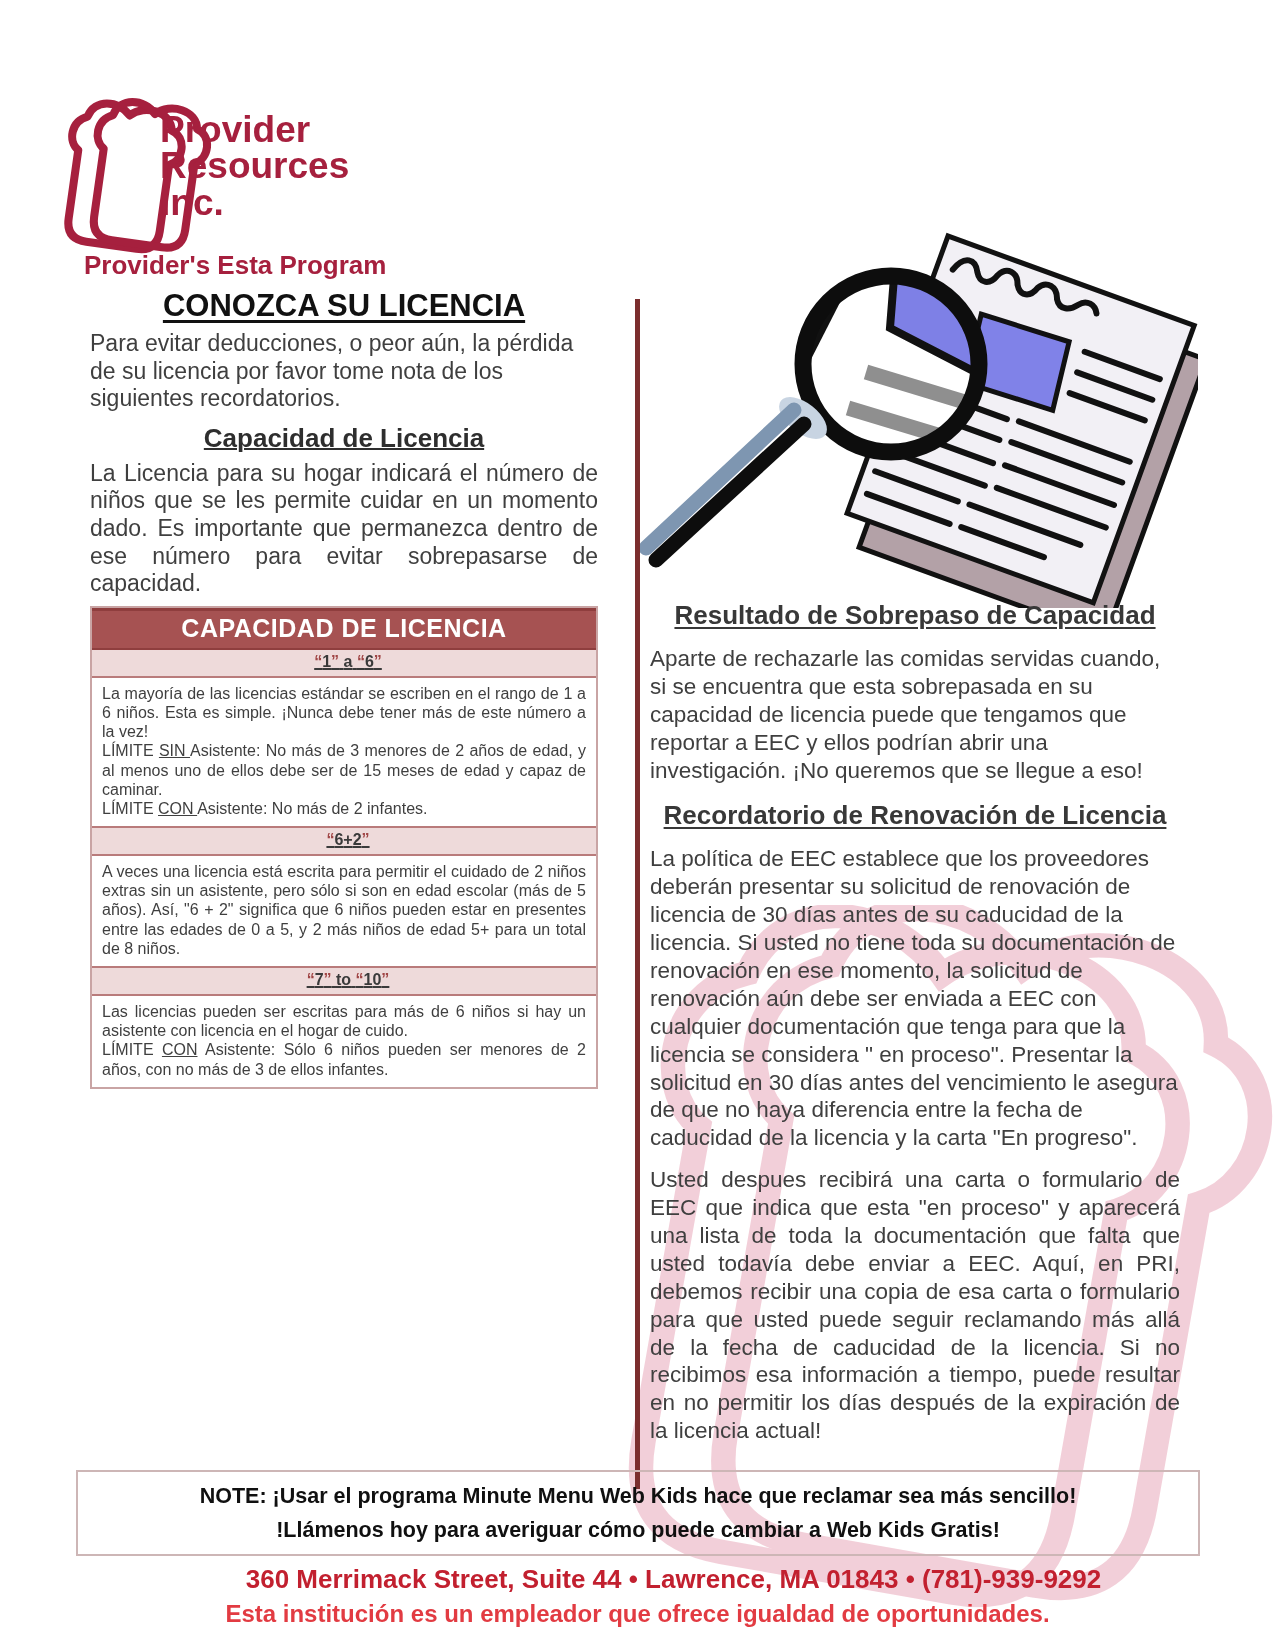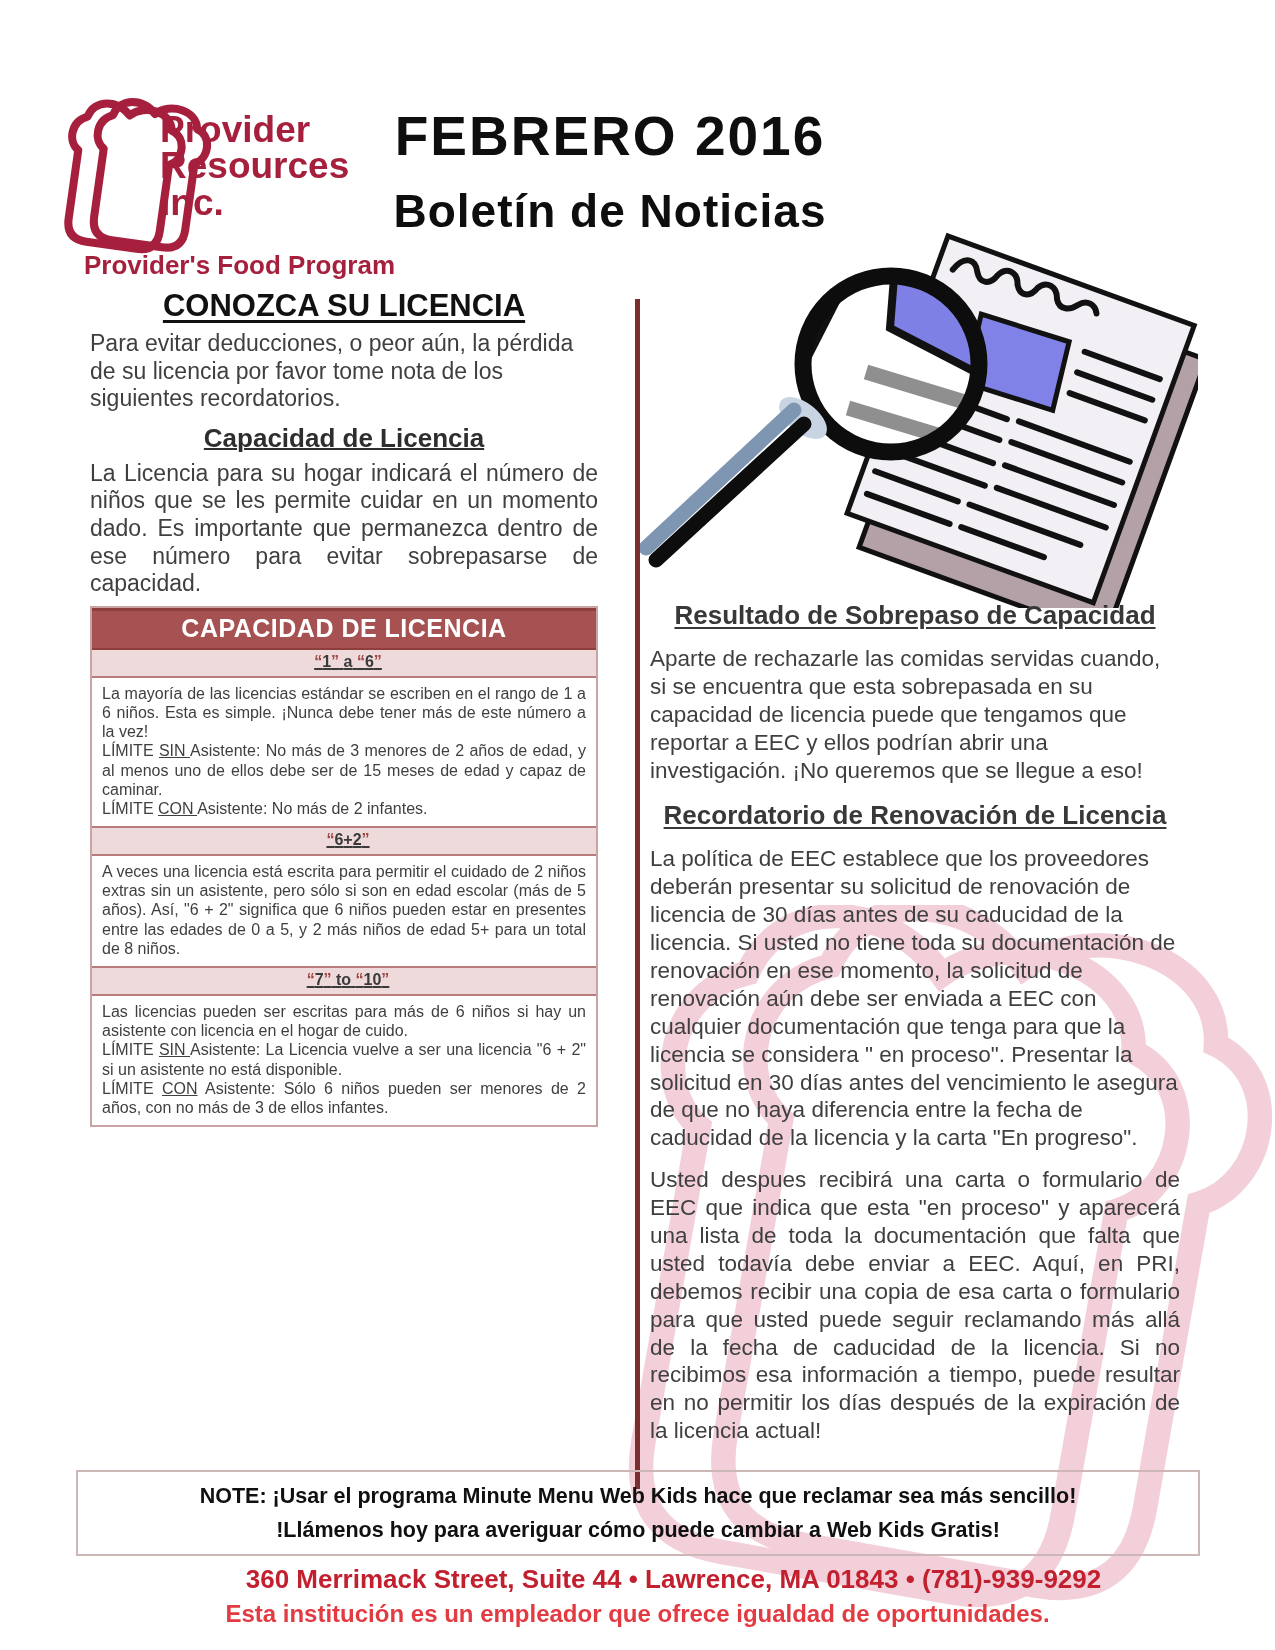--- a/index.html
+++ b/index.html
@@ -94,26 +94,22 @@
     <g transform="rotate(8 60 70)" stroke="#A6203E" stroke-width="7" stroke-linejoin="round">
       <use href="#breadPath" transform="translate(-2,6) scale(0.92)"></use>
       <use href="#breadPath" transform="translate(18,2) scale(0.92)"></use>
     </g>
   </svg>
   <div id="logo-text" class="content">
     <div>Provider</div>
     <div>Resources</div>
     <div>Inc.</div>
   </div>
-  <div id="logo-tagline" class="content">Provider's Food Program</div>
-
-  <div id="masthead" class="content">
-    <div class="t1">FEBRERO 2016</div>
-    <div class="t2">Boletín de Noticias</div>
-  </div>
+  <div id="logo-tagline" class="content">Provider's Esta Program</div>
+
 
   <svg class="abs content" style="left:598px;top:196px;" width="600" height="412" viewBox="0 0 600 412">
     <defs>
         <clipPath id="lensClip">
           <circle cx="293" cy="168" r="88"></circle>
         </clipPath>
       </defs>
 
     <g transform="translate(362,74) rotate(20)">
       <rect x="0" y="0" width="262" height="295" fill="#B3A1A7" stroke="#111111" stroke-width="5"></rect>
@@ -174,21 +170,20 @@
             <p><span>LÍMITE </span><span class="u">SIN </span><span>Asistente: No más de 3 menores de 2 años de edad, y al menos uno de ellos debe ser de 15 meses de edad y capaz de caminar.</span></p>
             <p><span>LÍMITE </span><span class="u">CON </span><span>Asistente: No más de 2 infantes.</span></p>
           </div>
           <div class="t-title"><span class="q">“</span><span>6</span><span>+</span><span>2</span><span class="q">”</span></div>
           <div class="t-body">
             <p><span>A veces una licencia está escrita para permitir el cuidado de 2 niños extras sin un asistente, pero sólo si son en edad escolar (más de 5 años). Así, "6 + 2" significa que 6 niños pueden estar en presentes entre las edades de 0 a 5, y 2 más niños de edad 5+ para un total de 8 niños.</span></p>
           </div>
           <div class="t-title"><span class="q">“</span><span>7</span><span class="q">”</span><span> </span><span>t</span><span>o</span><span> </span><span class="q">“</span><span>1</span><span>0</span><span class="q">”</span></div>
           <div class="t-body">
             <p><span>Las licencias pueden ser escritas para más de 6 niños si hay un asistente con licencia en el hogar de cuido.</span></p>
-            <p><span>LÍMITE </span><span class="u">SIN </span><span>Asistente: La Licencia vuelve a ser una licencia "6 + 2" si un asistente no está disponible.</span></p>
             <p><span>LÍMITE </span><span class="u">CON</span><span> Asistente: Sólo 6 niños pueden ser menores de 2 años, con no más de 3 de ellos infantes.</span></p>
           </div>
         </div>
     </div>
   </div>
 
   <div id="right-col" class="abs content">
       <section>
         <div class="r-head">Resultado de Sobrepaso de Capacidad</div>
         <p>Aparte de rechazarle las comidas servidas cuando, si se encuentra que esta sobrepasada en su capacidad de licencia puede que tengamos que reportar a EEC y ellos podrían abrir una investigación. ¡No queremos que se llegue a eso!</p>

